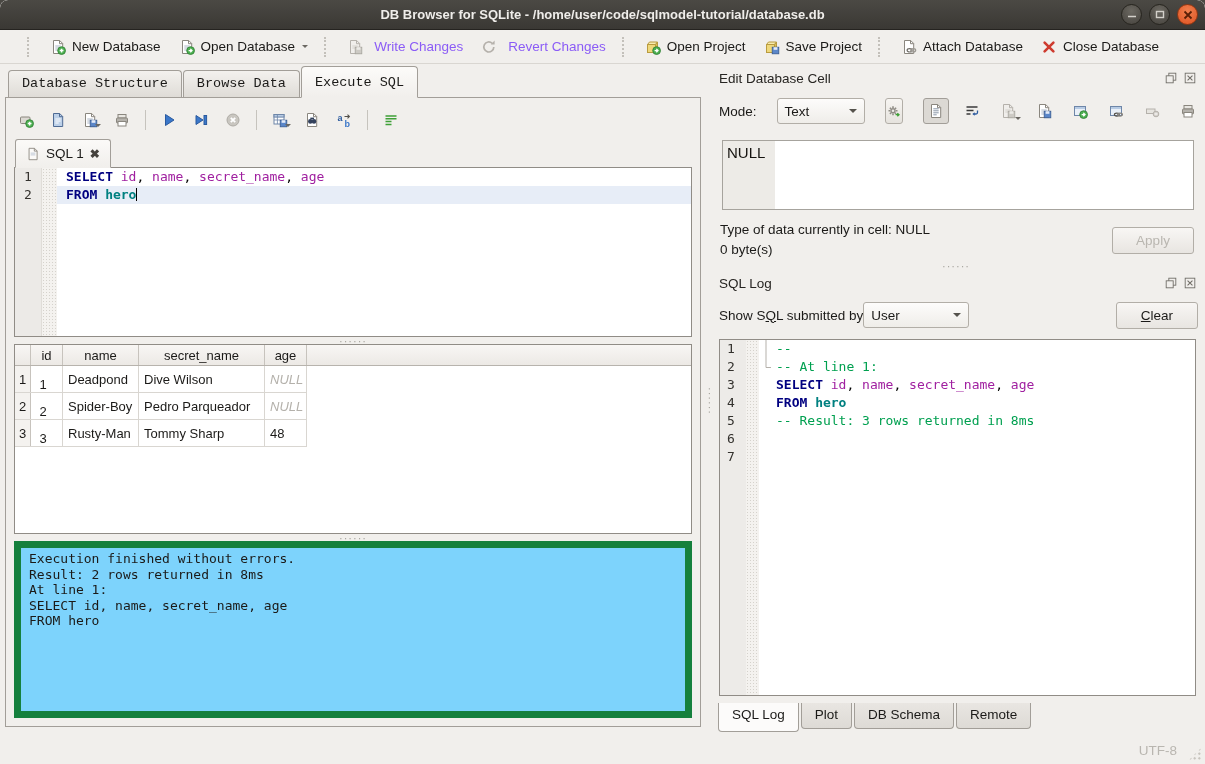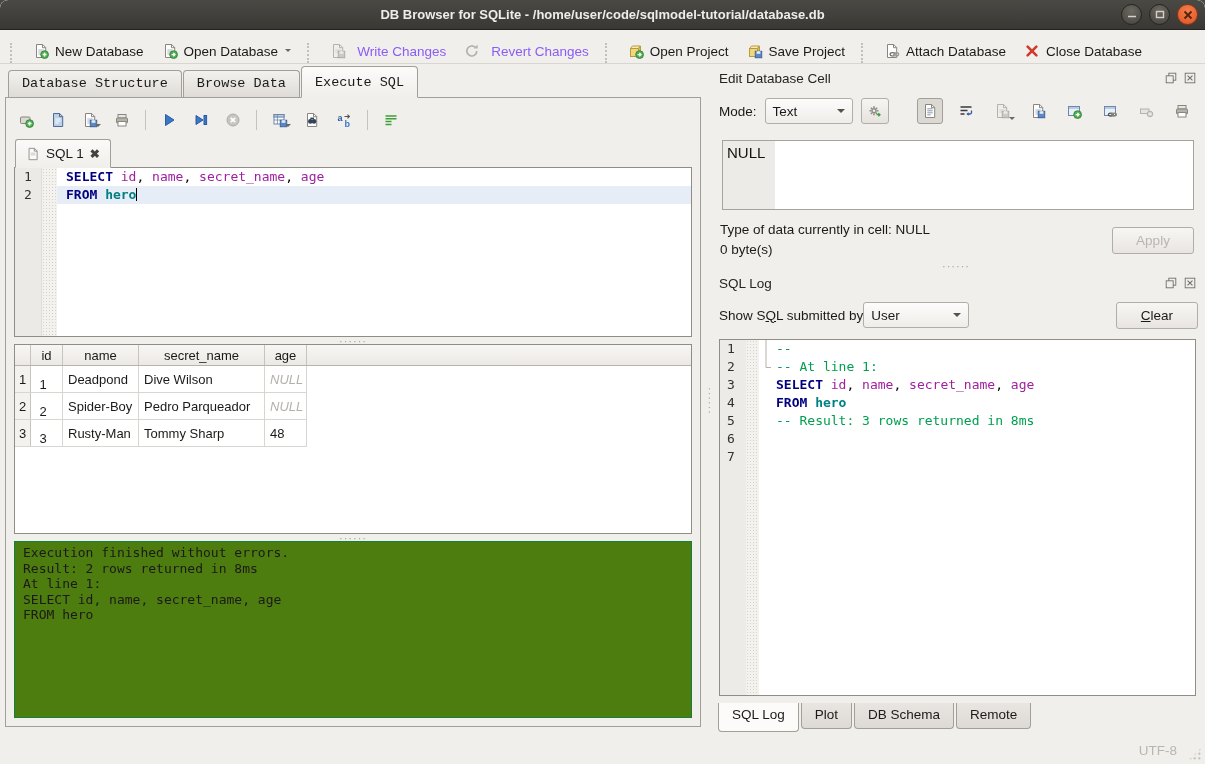--- a/index.html
+++ b/index.html
@@ -13,21 +13,21 @@
   .winbtns{position:absolute;right:7px;top:4px;display:flex;gap:7px;}
   .wbtn{width:21px;height:21px;border-radius:50%;display:flex;align-items:center;justify-content:center;background:radial-gradient(circle at 50% 32%,#6B6861,#45423D);border:1px solid #27251F;}
   .wbtn svg{display:block;}
   .wbtn.close{background:radial-gradient(circle at 50% 32%,#F0804E,#DE5222);border-color:#933712;}
 
   
   .menubar{height:26px;flex:none;display:flex;align-items:stretch;padding-left:6px;background:#F1EFEC;}
   .menuitem{padding:5px 9px;font-size:13.5px;}
 
   
-  .toolbar{height:34px;flex:none;display:flex;align-items:flex-end;background:#F1EFEC;border-bottom:1px solid #D9D6D1;padding:0 3px;}
+  .toolbar{height:34px;flex:none;display:flex;align-items:center;background:#F1EFEC;border-bottom:1px solid #D9D6D1;padding:0 20px;}
   .tgrip,.tsep{width:7px;height:20px;border-left:2px dotted #C3C0BA;margin:0 7px;flex:none;}
   .tbtn{display:flex;align-items:center;gap:6px;padding:4px 9px;font-size:13.5px;white-space:nowrap;}
   .tbtn.disabled{color:#8b5cf6;gap:11px;}
   .icon svg{display:block;}
   .ddwrap{align-self:flex-end;margin:0 0 1px 1px;}
   .ddarrow{display:inline-block;width:0;height:0;border:3.5px solid transparent;border-top-color:#6B6862;}
   .ddarrow.small{position:absolute;right:-1px;bottom:0;border-width:3px;}
 
   
   .main{flex:1;display:flex;min-height:0;}
@@ -74,29 +74,29 @@
   .gh{background:linear-gradient(#F8F6F4,#ECE9E5);border-right:1px solid #C7C3BD;display:flex;align-items:center;justify-content:center;flex:none;}
   .gh.corner{width:16px;}
   .gh.fill{flex:1;border-right:none;}
   .grow{display:flex;height:27px;width:292px;border-bottom:1px solid #D9D6D1;}
   .grh{width:16px;flex:none;background:#F4F2EF;border-right:1px solid #C7C3BD;display:flex;align-items:center;justify-content:center;}
   .gc{flex:none;border-right:1px solid #D9D6D1;display:flex;align-items:center;padding:0 5px;}
   .gc.right{justify-content:flex-end;}
   .gc.null{color:#B4B1AB;font-style:italic;}
 
   
-  .message{flex:1;border:1px solid #15803d;background:#4d7c0f;padding:3px 8px;font-family:"DejaVu Sans Mono",monospace;font-size:13px;overflow:hidden;}
+  .message{flex:1;border:7px solid #15803d;background:#7dd3fc;padding:3px 8px;font-family:"DejaVu Sans Mono",monospace;font-size:13px;overflow:hidden;}
   .mline{line-height:15.5px;white-space:pre;}
 
   
   .right{flex:1;display:flex;flex-direction:column;padding:2px 7px 0 0;min-width:0;}
   .dockhdr{height:24px;flex:none;display:flex;align-items:center;padding-left:5px;font-size:13.5px;color:#272522;}
   .dockbtns{margin-left:auto;display:flex;gap:3px;}
   .dockbtn{width:16px;height:16px;display:flex;align-items:center;justify-content:center;}
-  .moderow{height:30px;flex:none;display:flex;align-items:center;gap:8px;padding-left:5px;margin:6px 0 8px 0;}
+  .moderow{height:30px;flex:none;display:flex;align-items:center;gap:20px;padding-left:5px;margin:6px 0 8px 0;}
   .lbl{font-size:13.5px;}
   .combo{height:26px;min-width:88px;border:1px solid #B2AEA7;border-radius:3px;background:linear-gradient(#FDFCFB,#EFEDE9);display:flex;align-items:center;padding:0 7px;gap:8px;font-size:13.5px;}
   .combo .cval{flex:1;}
   .combo .carrow{width:0;height:0;border:4px solid transparent;border-top-color:#55524C;margin-top:4px;}
   .gearbtn{width:28px;height:26px;border:1px solid #B2AEA7;border-radius:3px;background:linear-gradient(#F7F5F2,#E6E3DE);display:flex;align-items:center;justify-content:center;}
   .celltools{margin-left:auto;display:flex;align-items:center;gap:10px;padding-right:3px;}
   .ctool{position:relative;width:26px;height:26px;display:flex;align-items:center;justify-content:center;border:1px solid transparent;flex:none;}
   .ctool.pressed{background:#DCD9D4;border-color:#A29E98;border-radius:3px;}
 
   .celledit{height:70px;flex:none;margin:6px 4px 0 8px;border:1px solid #A6A39D;background:#FFF;position:relative;font-size:15px;}

